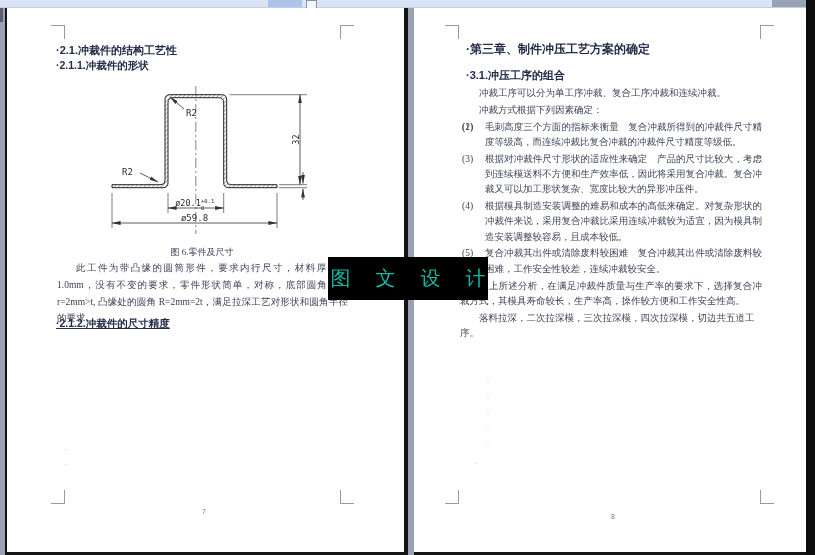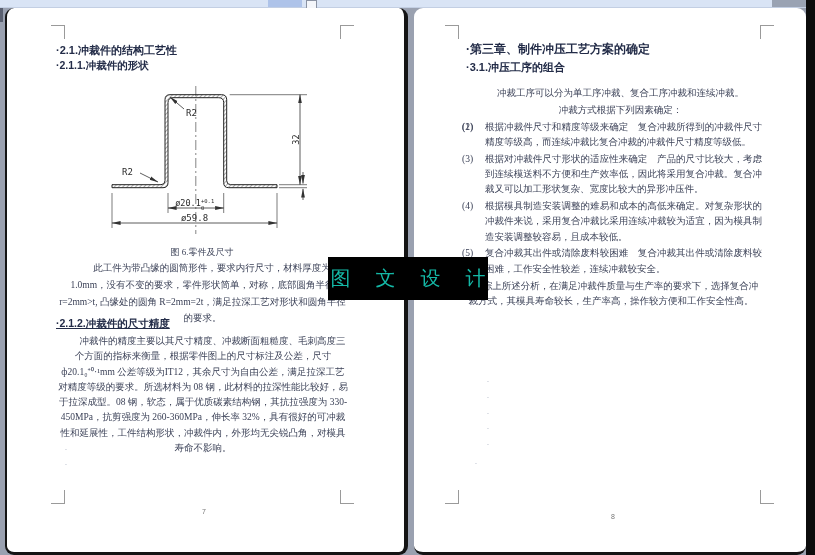--- a/index.html
+++ b/index.html
@@ -10,37 +10,37 @@
   }
   .abs{position:absolute;}
   
   .top-strip{left:0;top:0;width:815px;height:7px;background:#d9e4f5;border-bottom:1px solid #c3cfe3;}
   .top-accent{left:268px;top:0;width:34px;height:7px;background:#aec3e9;}
   .top-box{left:306px;top:0;width:9px;height:9px;background:#f4f6fa;border:1px solid #8b93a3;}
   .top-right-gray{left:772px;top:0;width:34px;height:7px;background:#9aa3b3;}
   .left-nub{left:0;top:8px;width:3px;height:14px;background:#5a6070;}
   .right-dark-strip{left:806px;top:0;width:9px;height:555px;background:#0c0c0c;}
   
-  .page{background:#ffffff;top:8px;height:544px;border-radius:9px;}
+  .page{background:#ffffff;top:8px;height:544px;}
   .page-left{left:5px;width:397px;border-left:2px solid #141414;border-right:4px solid #141414;border-bottom:3px solid #141414;}
   .page-right{left:414px;width:392px;border-bottom:3px solid #141414;}
   
   .mark{width:13px;height:13px;border-color:#9a9a9a;}
   .mark.tl{border-top:1px solid #9a9a9a;border-right:1px solid #9a9a9a;}
   .mark.tr{border-top:1px solid #9a9a9a;border-left:1px solid #9a9a9a;}
   .mark.bl{border-bottom:1px solid #9a9a9a;border-right:1px solid #9a9a9a;}
   .mark.br{border-bottom:1px solid #9a9a9a;border-left:1px solid #9a9a9a;}
   
   .hd{font-weight:bold;color:#232c48;font-family:"Liberation Sans",sans-serif;white-space:nowrap;}
   .hd-ch{font-size:12px;}
   .hd-s{font-size:11px;}
   .hd-ss{font-size:10.5px;}
   .doc{font-family:"Liberation Serif",serif;color:#3c4258;font-size:9.5px;line-height:15.3px;}
   .just{text-align:justify;}
-  .ind{text-indent:2em;text-align:center;}
+  .ind{text-indent:2em;}
   .flow p{margin:0 0 1.5px 0;}
   .li{position:relative;padding-left:25px;}
   .li .num{position:absolute;left:2px;top:0;}
   .caption{text-align:center;font-size:9px;}
   .pmark{font-size:7px;color:#8a93a8;line-height:7px;}
   .pagenum{font-size:7px;color:#777;}
   
   .watermark{left:328px;top:257px;width:160px;height:43px;background:#000;color:#14b8a6;
     display:flex;align-items:center;justify-content:center;
     font-family:"Liberation Serif",serif;font-size:20px;letter-spacing:10px;
@@ -113,61 +113,61 @@
     <text x="101" y="123.5" font-size="5.5">0</text>
     <text x="94.5" y="134.5" font-size="9" text-anchor="middle">ø59.8</text>
   </svg>
 
   <div class="abs doc caption" style="left:50px;top:237px;width:290px;">图 6.零件及尺寸</div>
 
   <div class="abs doc just ind" style="left:50px;top:252px;width:291px;line-height:16.8px;">此工件为带凸缘的圆筒形件，要求内行尺寸，材料厚度为 1.0mm，没有不变的要求，零件形状简单，对称，底部圆角半径 r=2mm&gt;t, 凸缘处的圆角 R=2mm=2t，满足拉深工艺对形状和圆角半径的要求。</div>
 
   <div class="abs hd hd-ss" style="left:49px;top:309px;text-decoration:underline;">·2.1.2.冲裁件的尺寸精度</div>
 
-  <div class="abs doc just ind" style="left:50px;top:326px;width:292px;">冲裁件的精度主要以其尺寸精度、冲裁断面粗糙度、毛刺高度三个方面的指标来衡量，根据零件图上的尺寸标注及公差，尺寸ф20.1₀⁺⁰·¹mm 公差等级为IT12，其余尺寸为自由公差，满足拉深工艺对精度等级的要求。所选材料为 08 钢，此材料的拉深性能比较好，易于拉深成型。08 钢，软态，属于优质碳素结构钢，其抗拉强度为 330-450MPa，抗剪强度为 260-360MPa，伸长率 32%，具有很好的可冲裁性和延展性，工件结构形状，冲裁件内，外形均无尖锐凸角，对模具寿命不影响。</div>
 
   <span class="abs pmark" style="left:58px;top:436px;">.</span>
   <span class="abs pmark" style="left:58px;top:451px;">.</span>
 
   <div class="abs pagenum" style="left:195px;top:500px;">7</div>
 </div>
 
 <div class="abs page page-right">
 
   <div class="abs mark tl" style="left:31px;top:17px;"></div>
   <div class="abs mark tr" style="left:346px;top:17px;"></div>
   <div class="abs mark bl" style="left:31px;top:482px;"></div>
   <div class="abs mark br" style="left:346px;top:482px;"></div>
 
   <div class="abs hd hd-ch" style="left:52px;top:33px;">·第三章、制件冲压工艺方案的确定</div>
-  <div class="abs hd hd-s" style="left:52px;top:52px;">·3.1.冲压工序的组合</div>
+  <div class="abs hd hd-s" style="left:52px;top:60px;">·3.1.冲压工序的组合</div>
 
   <div class="abs doc flow" style="left:46px;top:78px;width:302px;">
     <p class="ind">冲裁工序可以分为单工序冲裁、复合工序冲裁和连续冲裁。</p>
     <p class="ind">冲裁方式根据下列因素确定：</p>
     <p class="li just">
       <span class="num">(1)</span>
     </p>
     <p class="li just">
       <span class="num">(2)</span>
-      <span>根据冲裁件尺寸和精度等级来确定　复合冲裁所得到的冲裁件尺寸精度等级高，而连续冲裁比复合冲裁的冲裁件尺寸精度等级低。</span>
+      <span>毛刺高度三个方面的指标来衡量　复合冲裁所得到的冲裁件尺寸精度等级高，而连续冲裁比复合冲裁的冲裁件尺寸精度等级低。</span>
     </p>
     <p class="li just">
       <span class="num">(3)</span>
       <span>根据对冲裁件尺寸形状的适应性来确定　产品的尺寸比较大，考虑到连续模送料不方便和生产效率低，因此将采用复合冲裁。复合冲裁又可以加工形状复杂、宽度比较大的异形冲压件。</span>
     </p>
     <p class="li just">
       <span class="num">(4)</span>
       <span>根据模具制造安装调整的难易和成本的高低来确定。对复杂形状的冲裁件来说，采用复合冲裁比采用连续冲裁较为适宜，因为模具制造安装调整较容易，且成本较低。</span>
     </p>
     <p class="li just">
       <span class="num">(5)</span>
       <span>复合冲裁其出件或清除废料较困难　复合冲裁其出件或清除废料较困难，工作安全性较差，连续冲裁较安全。</span>
     </p>
     <p class="ind just">综上所述分析，在满足冲裁件质量与生产率的要求下，选择复合冲裁方式，其模具寿命较长，生产率高，操作较方便和工作安全性高。</p>
+    <p class="ind">落料拉深，二次拉深模，三次拉深模，四次拉深模，切边共五道工序。</p>
   </div>
 
   <span class="abs pmark" style="left:73px;top:368px;">.</span>
   <span class="abs pmark" style="left:73px;top:384px;">.</span>
   <span class="abs pmark" style="left:73px;top:400px;">.</span>
   <span class="abs pmark" style="left:73px;top:415px;">.</span>
   <span class="abs pmark" style="left:73px;top:431px;">.</span>
   <span class="abs pmark" style="left:61px;top:450px;">.</span>
 
   <div class="abs pagenum" style="left:197px;top:505px;">8</div>

